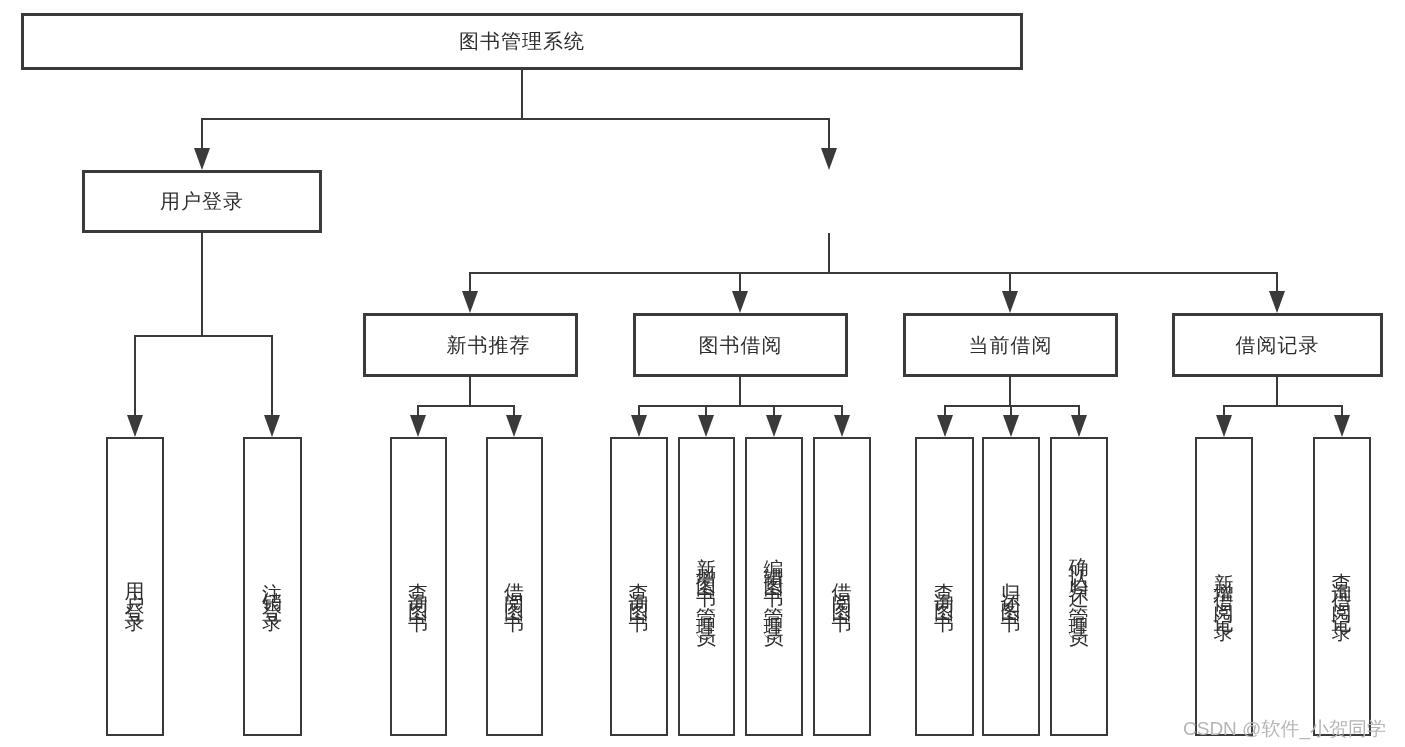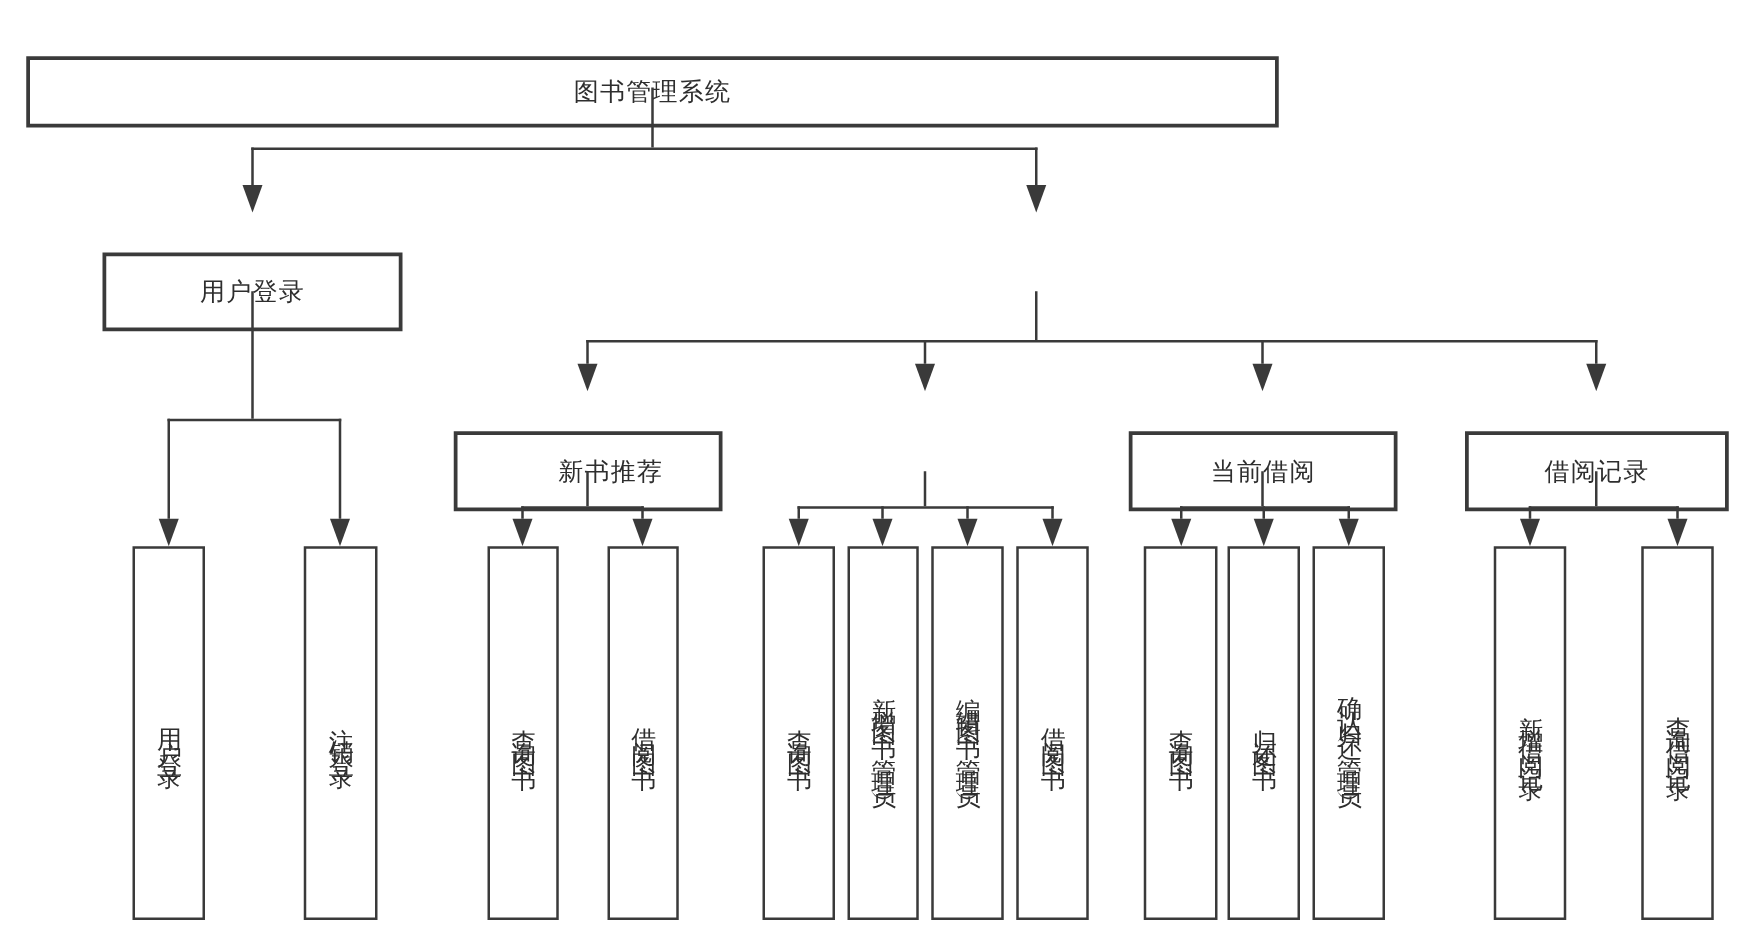--- a/index.html
+++ b/index.html
@@ -18,21 +18,20 @@
   }
   
   .node {
     position: absolute;
     background: #ffffff;
     border: 3px solid #3a3a3a;
     box-sizing: border-box;
     display: flex;
     align-items: center;
     justify-content: center;
-    margin-top: 32px;
   }
   .node .h-label {
     font-size: 20px;
     color: #2e2e2e;
     letter-spacing: 1px;
     white-space: nowrap;
   }
   .leaf {
     position: absolute;
     background: #ffffff;
@@ -109,20 +108,23 @@
   <div class="vline" style="left:739px; top:272px; height:19px;"></div>
   <div class="arrow" style="left:732px; top:291px;"></div>
   <div class="vline" style="left:1009px; top:272px; height:19px;"></div>
   <div class="arrow" style="left:1002px; top:291px;"></div>
   <div class="vline" style="left:1276px; top:272px; height:19px;"></div>
   <div class="arrow" style="left:1269px; top:291px;"></div>
 
   <div class="node" style="left:363px; top:313px; width:215px; height:64px;padding-left:36px;">
     <span class="h-label">新书推荐</span>
   </div>
+  <div class="node" style="left:633px; top:313px; width:215px; height:64px;">
+    <span class="h-label">图书借阅</span>
+  </div>
   <div class="node" style="left:1172px; top:313px; width:211px; height:64px;">
     <span class="h-label">借阅记录</span>
   </div>
   <div class="node" style="left:903px; top:313px; width:215px; height:64px;">
     <span class="h-label">当前借阅</span>
   </div>
 
   <div class="vline" style="left:469px; top:377px; height:28px;"></div>
   <div class="hline" style="left:417px; top:405px; width:98px;"></div>
   <div class="vline" style="left:417px; top:405px; height:10px;"></div>
@@ -194,14 +196,15 @@
     <span class="v-label">确认归还（管理员）</span>
   </div>
 
   <div class="leaf" style="left:1195px; top:437px; width:58px; height:299px;">
     <span class="v-label">新增借阅记录</span>
   </div>
   <div class="leaf" style="left:1313px; top:437px; width:58px; height:299px;">
     <span class="v-label">查询借阅记录</span>
   </div>
 
+  <div class="watermark">CSDN @软件_小贺同学</div>
 
 </div>
 
 </body></html>

